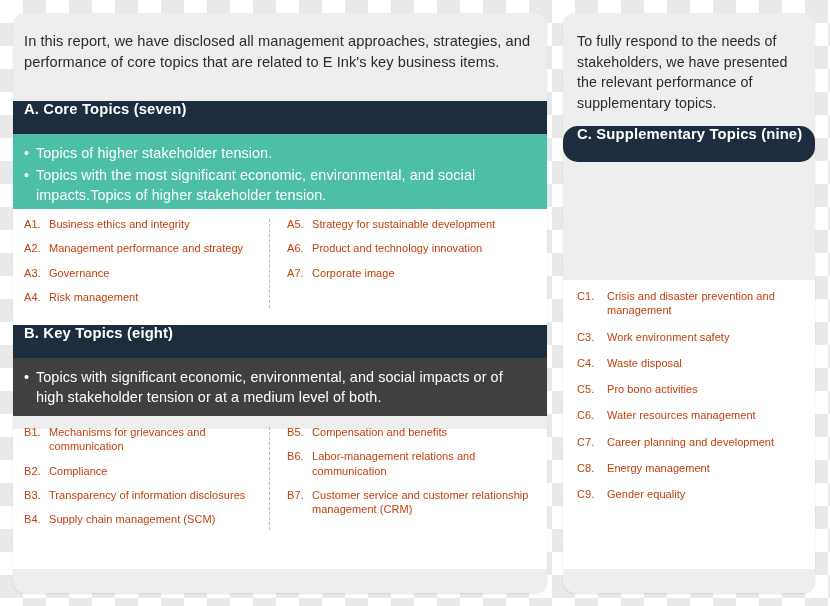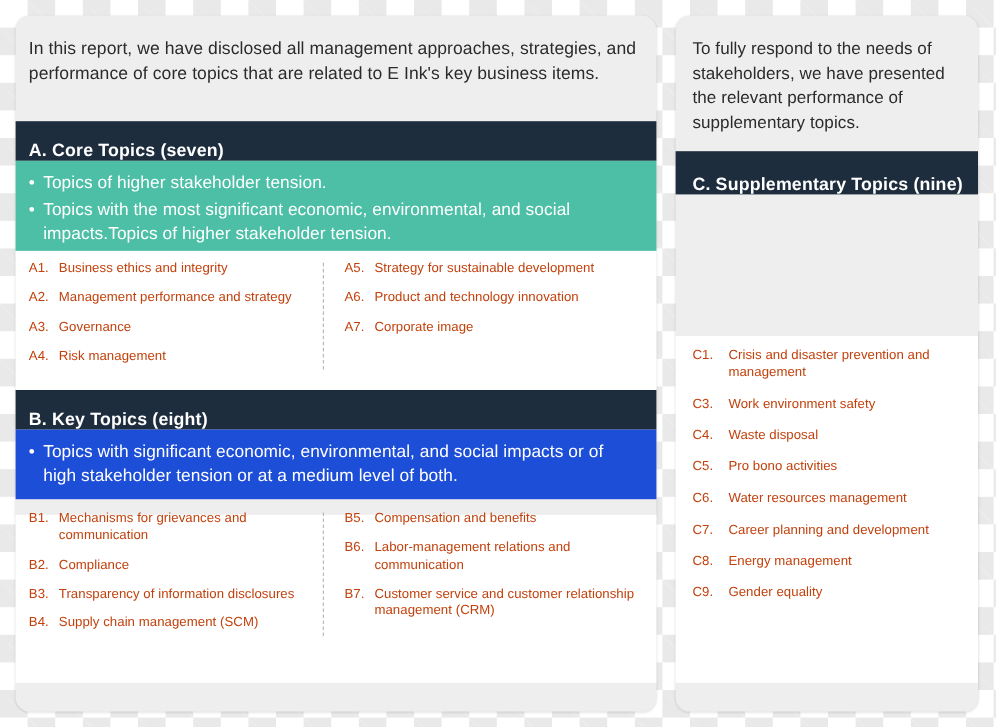--- a/index.html
+++ b/index.html
@@ -74,33 +74,33 @@
   
   .sec-header {
     position: absolute;
     left: 0; right: 0;
     background: #1d2d3e;
     color: #ffffff;
     font-size: 14.8px;
     font-weight: bold;
     letter-spacing: .01em;
     display: flex;
-    align-items: flex-end;
+    align-items: flex-start;
   }
   .sec-header .sec-title { padding-left: 11px; }
   .card-right .sec-header .sec-title { padding-left: 14px; }
 
   
   .sec-block {
     position: absolute;
     left: 0; right: 0;
     color: #ffffff;
   }
   .block-teal  { background: #4cbfa6; }
-  .block-lime  { background: #1d4ed8; }
+  .block-lime  { background: #404040; }
   .block-green { background: #3cb878; }
 
   .sec-block ul {
     margin: 0;
     padding: 0;
     list-style: none;
   }
   .sec-block li {
     position: relative;
     font-size: 14.4px;
@@ -289,21 +289,21 @@
 
   <div class="card card-right">
     <div class="card-shell"></div>
 
     <div class="white-band" style="top:267px; height:289px;"></div>
 
     <div class="content">
 
       <div class="intro intro-right">To fully respond to the needs of stakeholders, we have presented the relevant performance of supplementary topics.</div>
 
-      <div class="sec-header" style="top:113px; height:36px;">
+      <div class="sec-header" style="top:113px; height:36px;border-radius:15px;">
         <span class="sec-title">C. Supplementary Topics (nine)</span>
       </div>
 
 
       <div class="items items-right" style="top:276px;">
         <div class="item">
           <span class="code">C1.</span>
           <span>Crisis and disaster prevention and management</span>
         </div>
         <div class="item">

